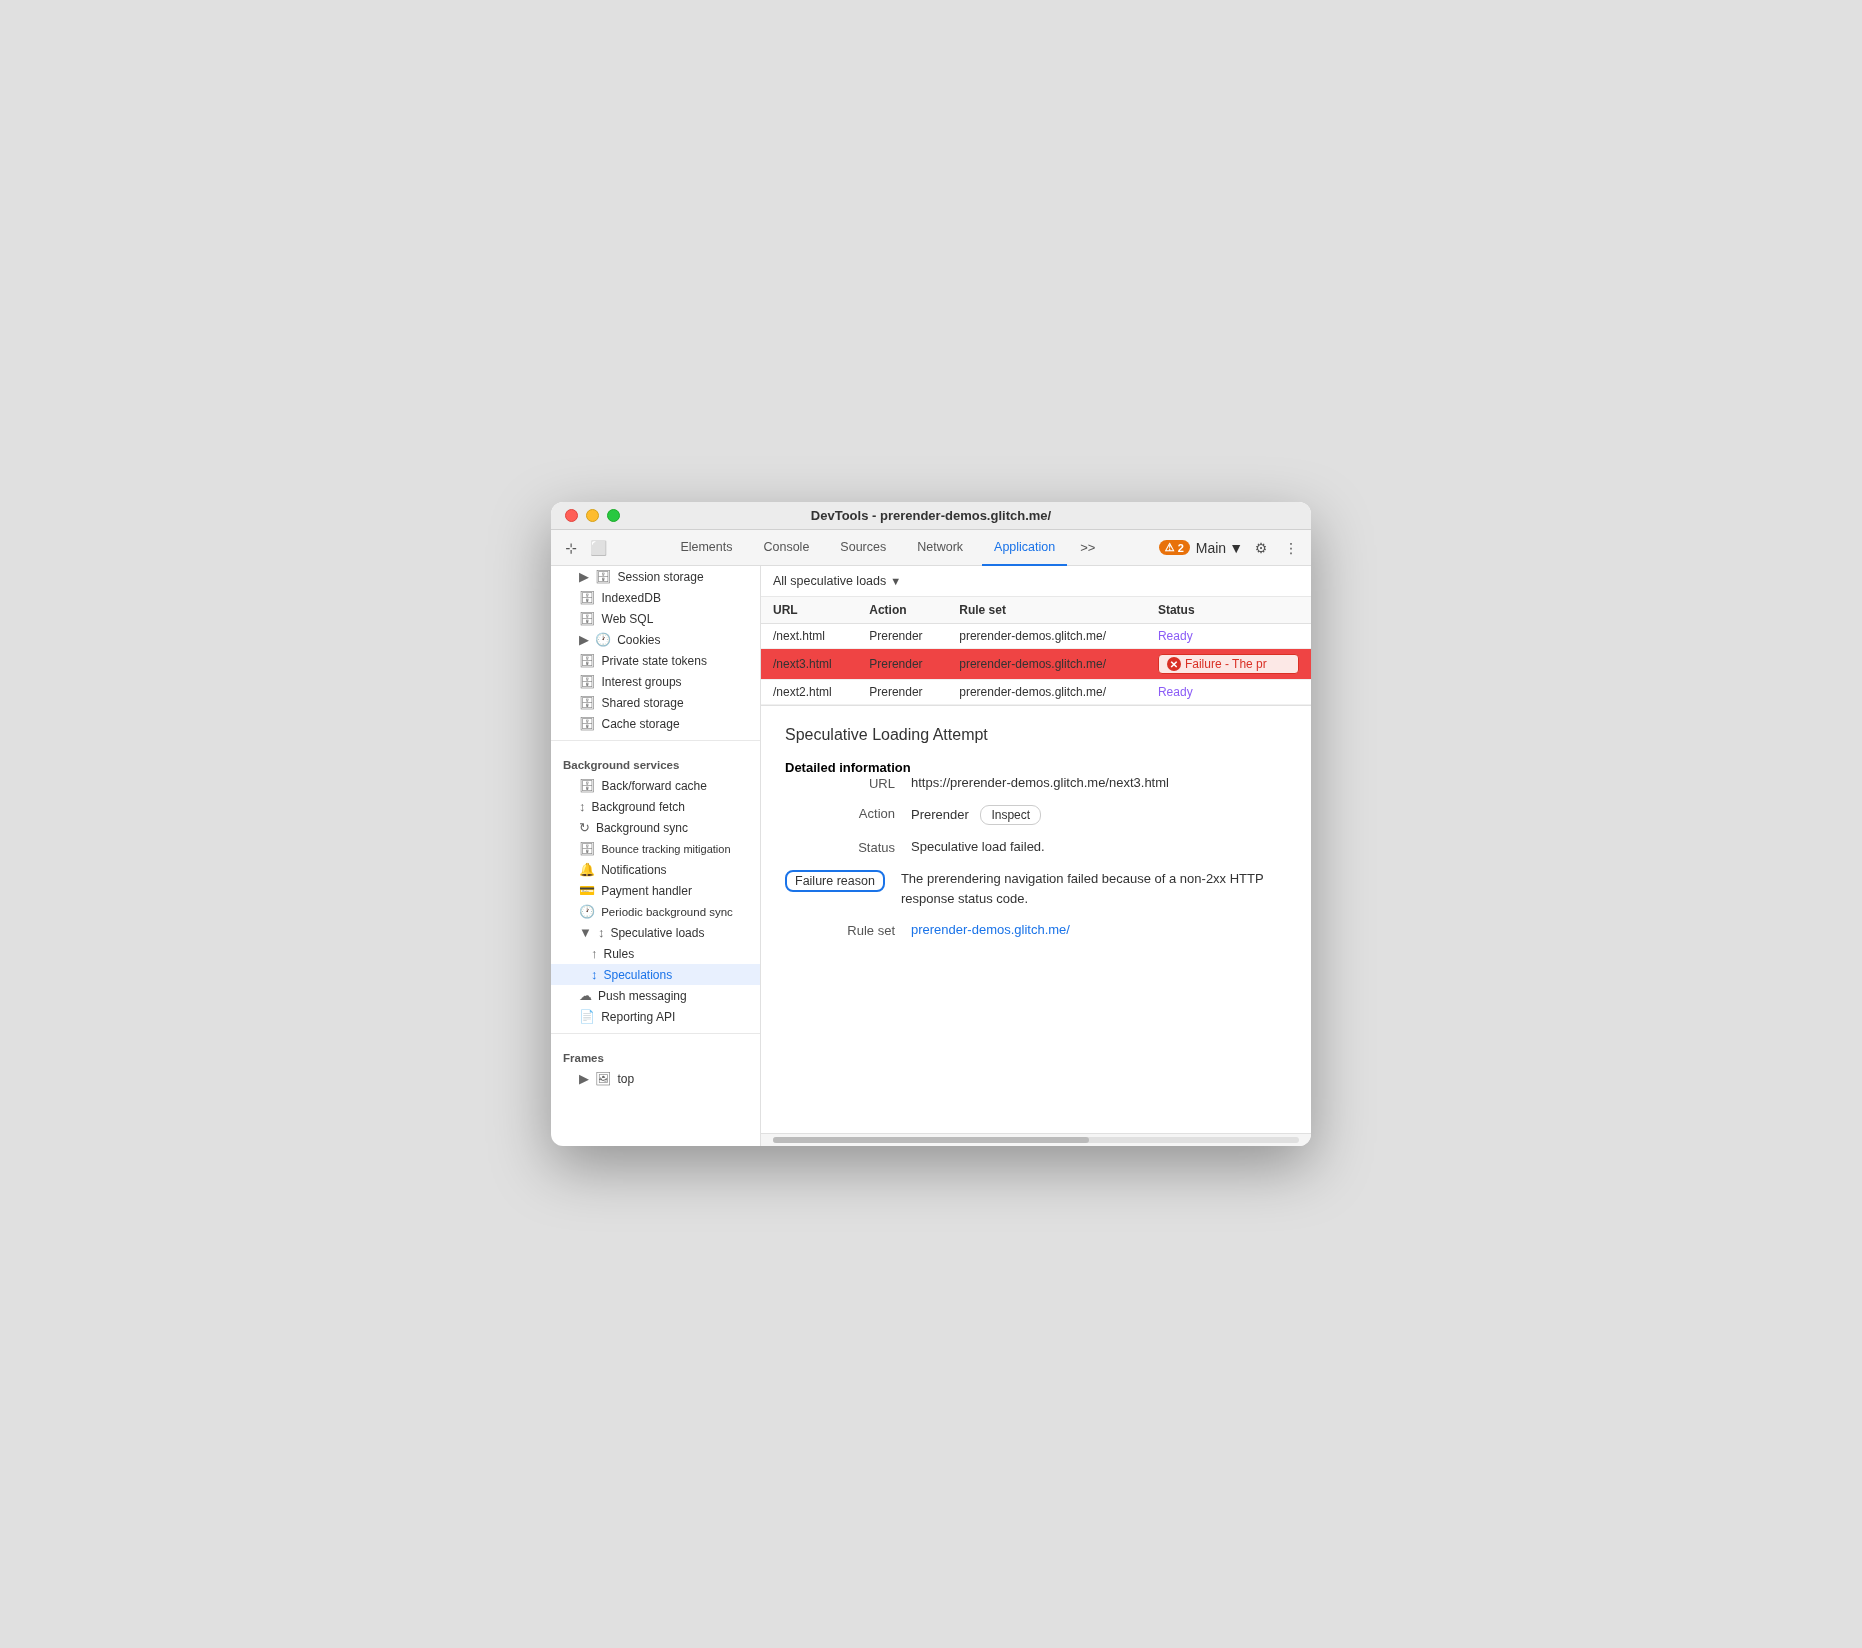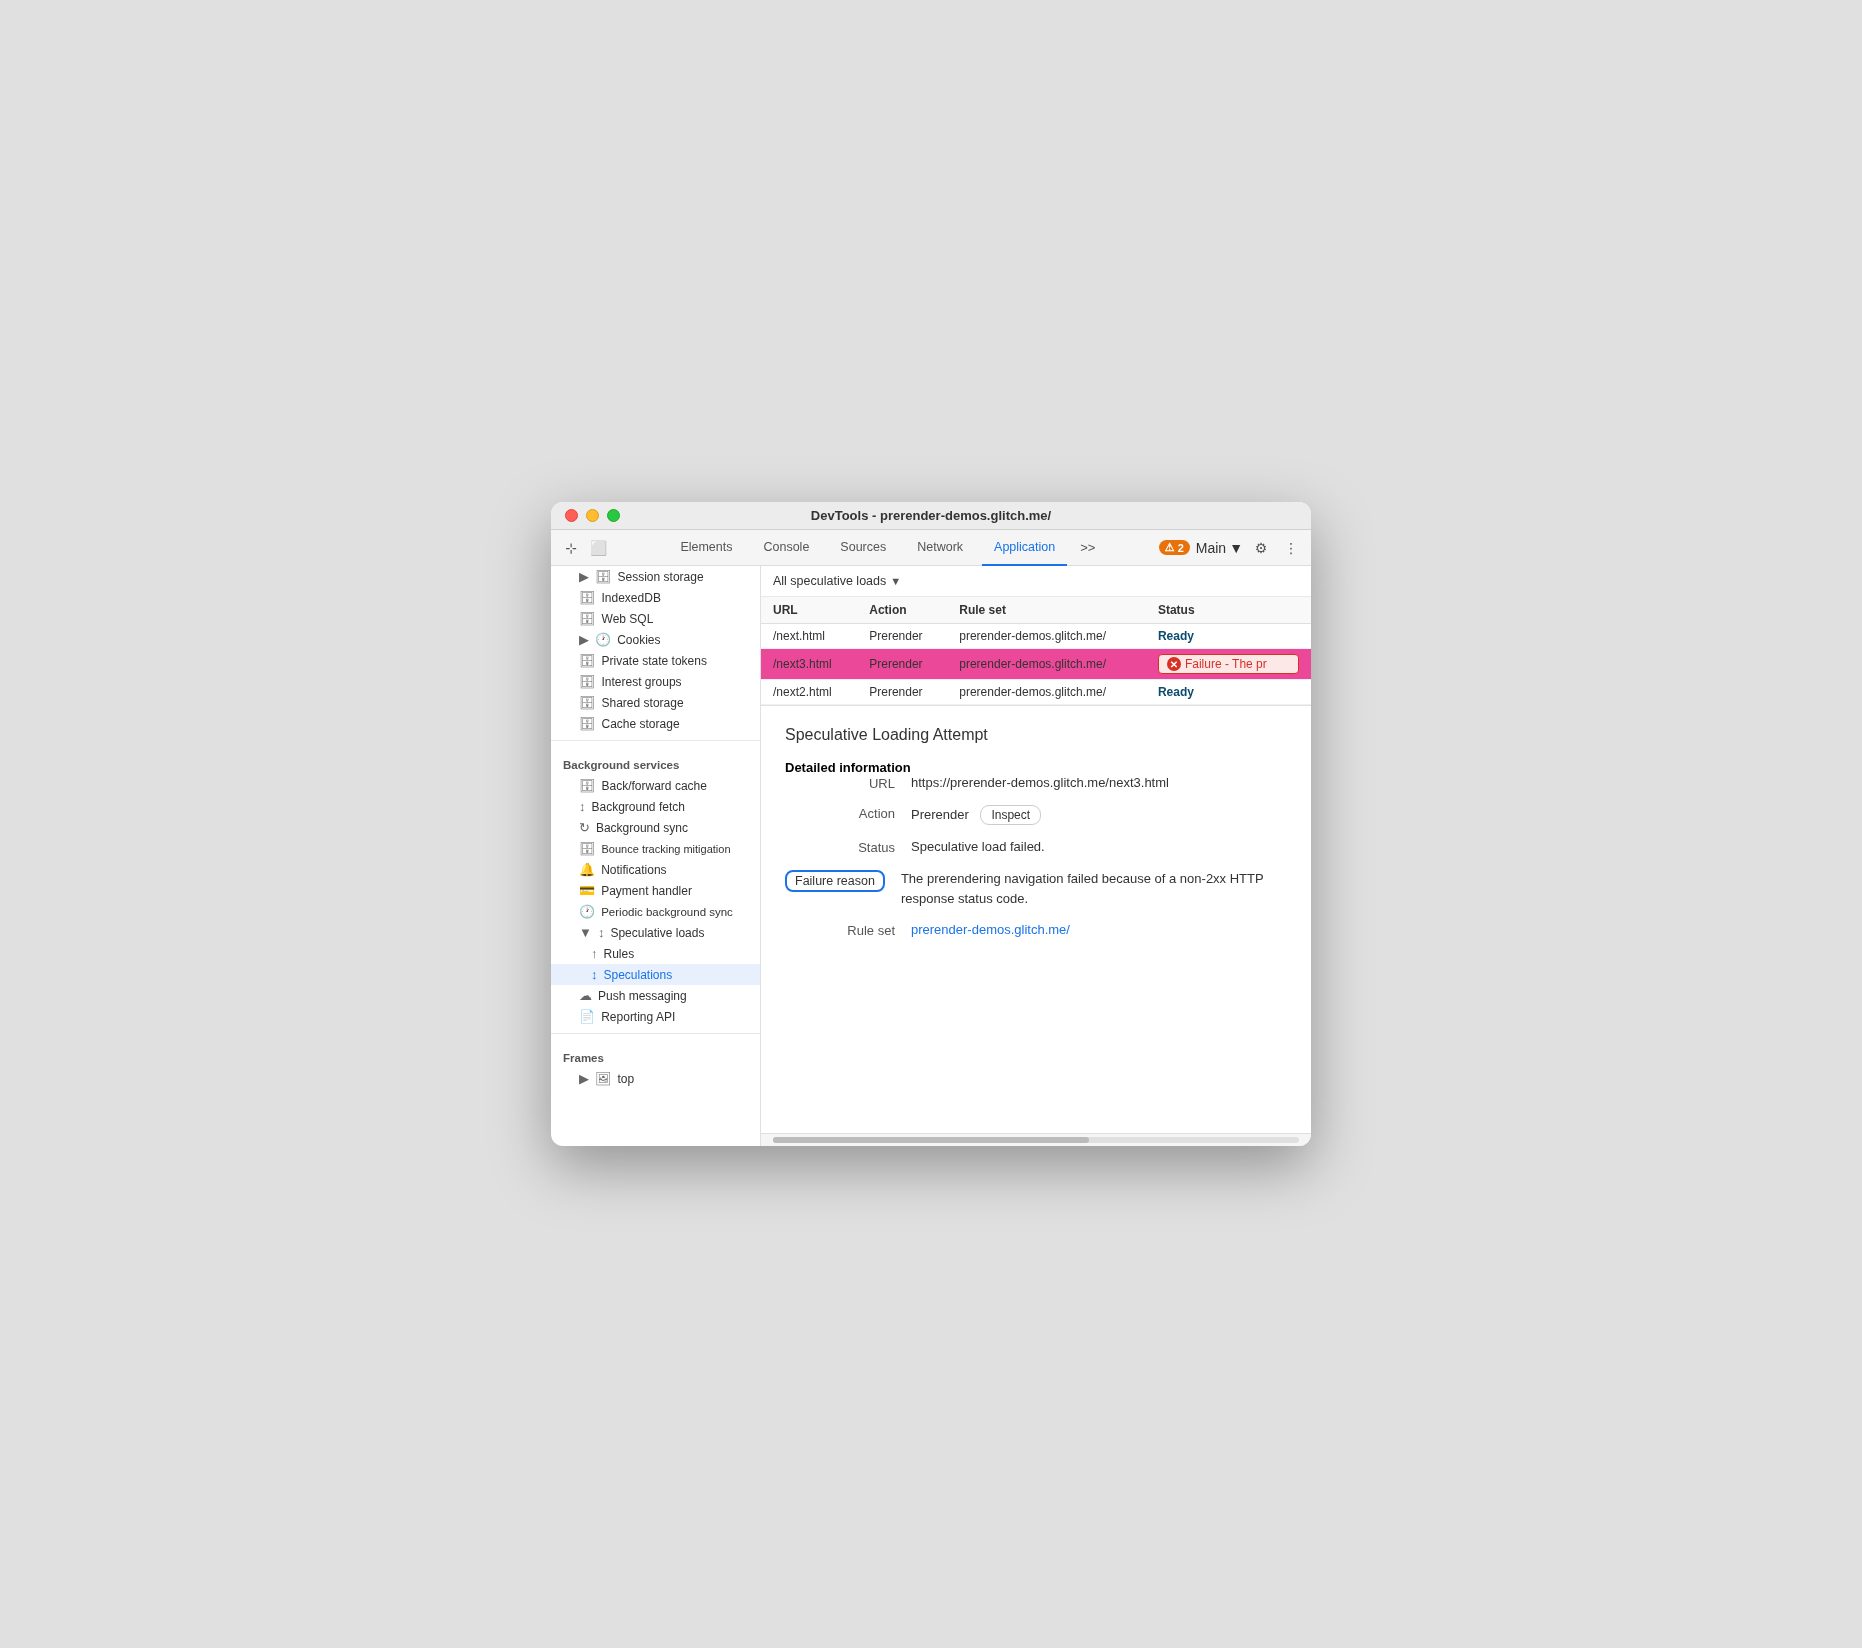--- a/index.html
+++ b/index.html
@@ -191,22 +191,22 @@
       font-size: 12px;
       white-space: nowrap;
     }
     td {
       padding: 5px 12px;
       font-size: 12px;
       color: #333;
       border-bottom: 1px solid #f0f0f0;
       white-space: nowrap;
     }
-    tr.selected-row td { background: #ec4899; }
-    .status-ready { color: #0c4a6e; font-weight: bold; }
+    tr.selected-row td { background: #ef4444; }
+    .status-ready { color: #8b5cf6; }
     .status-failure {
       display: flex;
       align-items: center;
       gap: 4px;
       color: #d93025;
       background: #fce8e6;
       padding: 2px 8px;
       border-radius: 4px;
       border: 1px solid #d93025;
       font-size: 12px;

